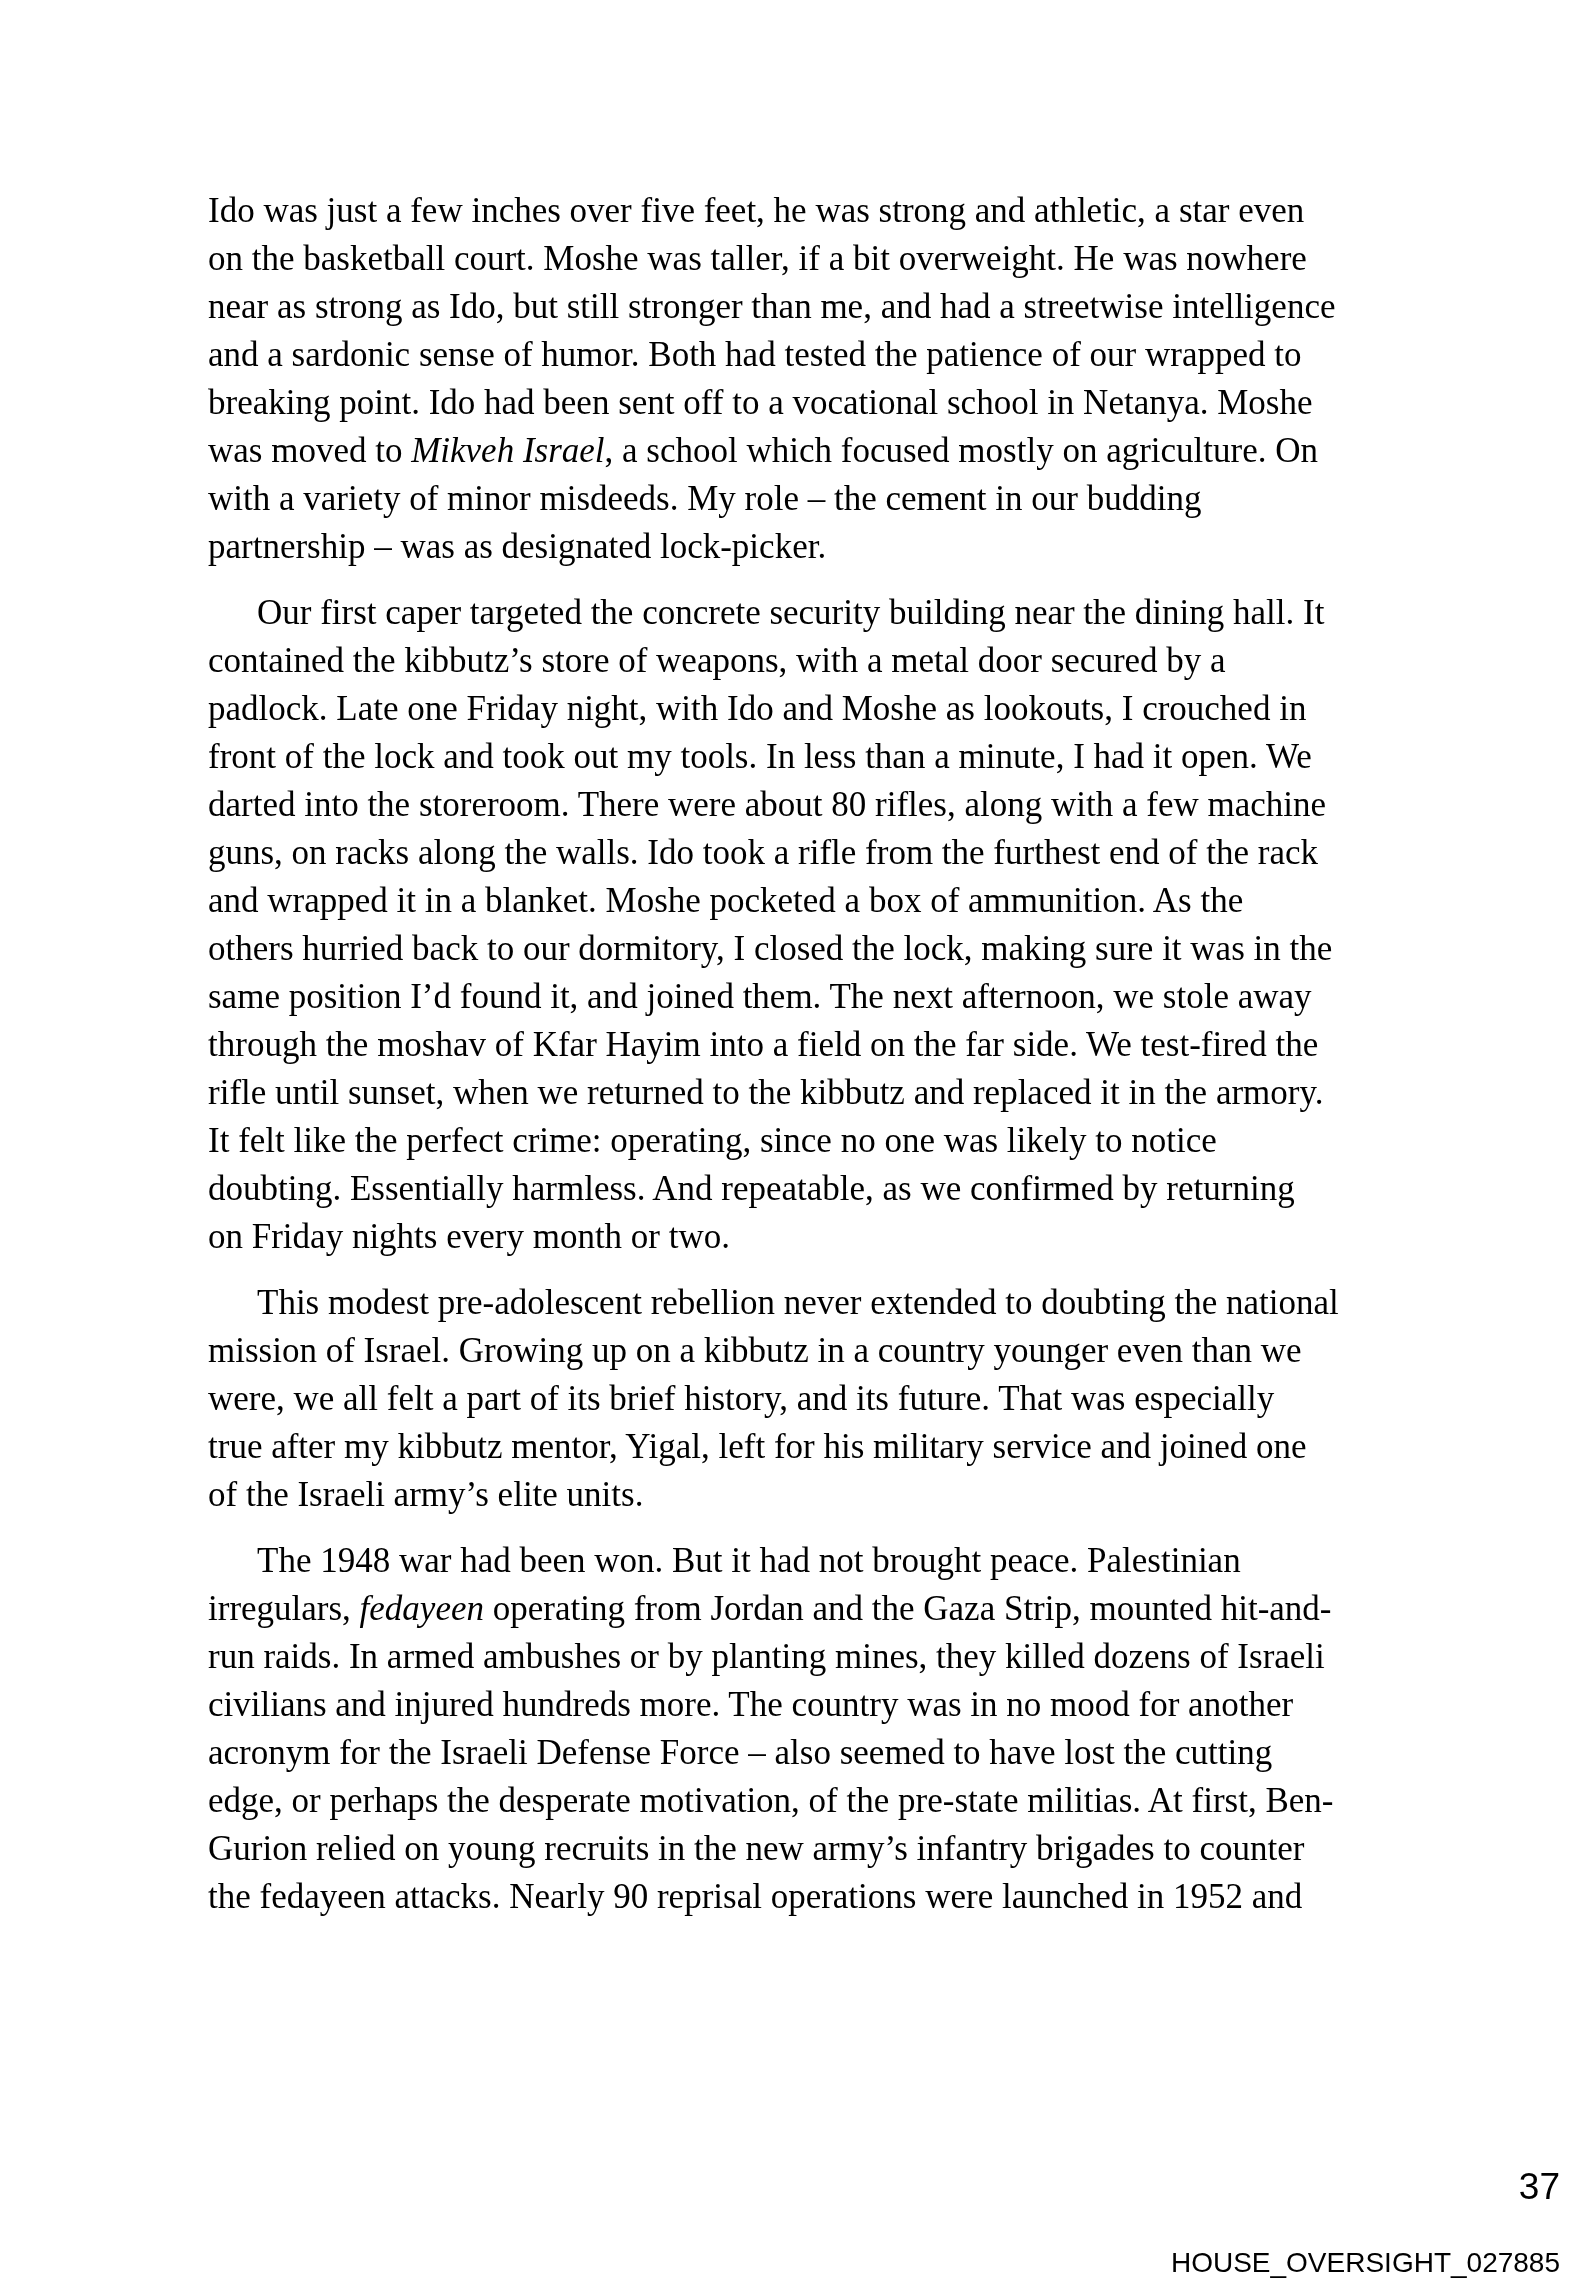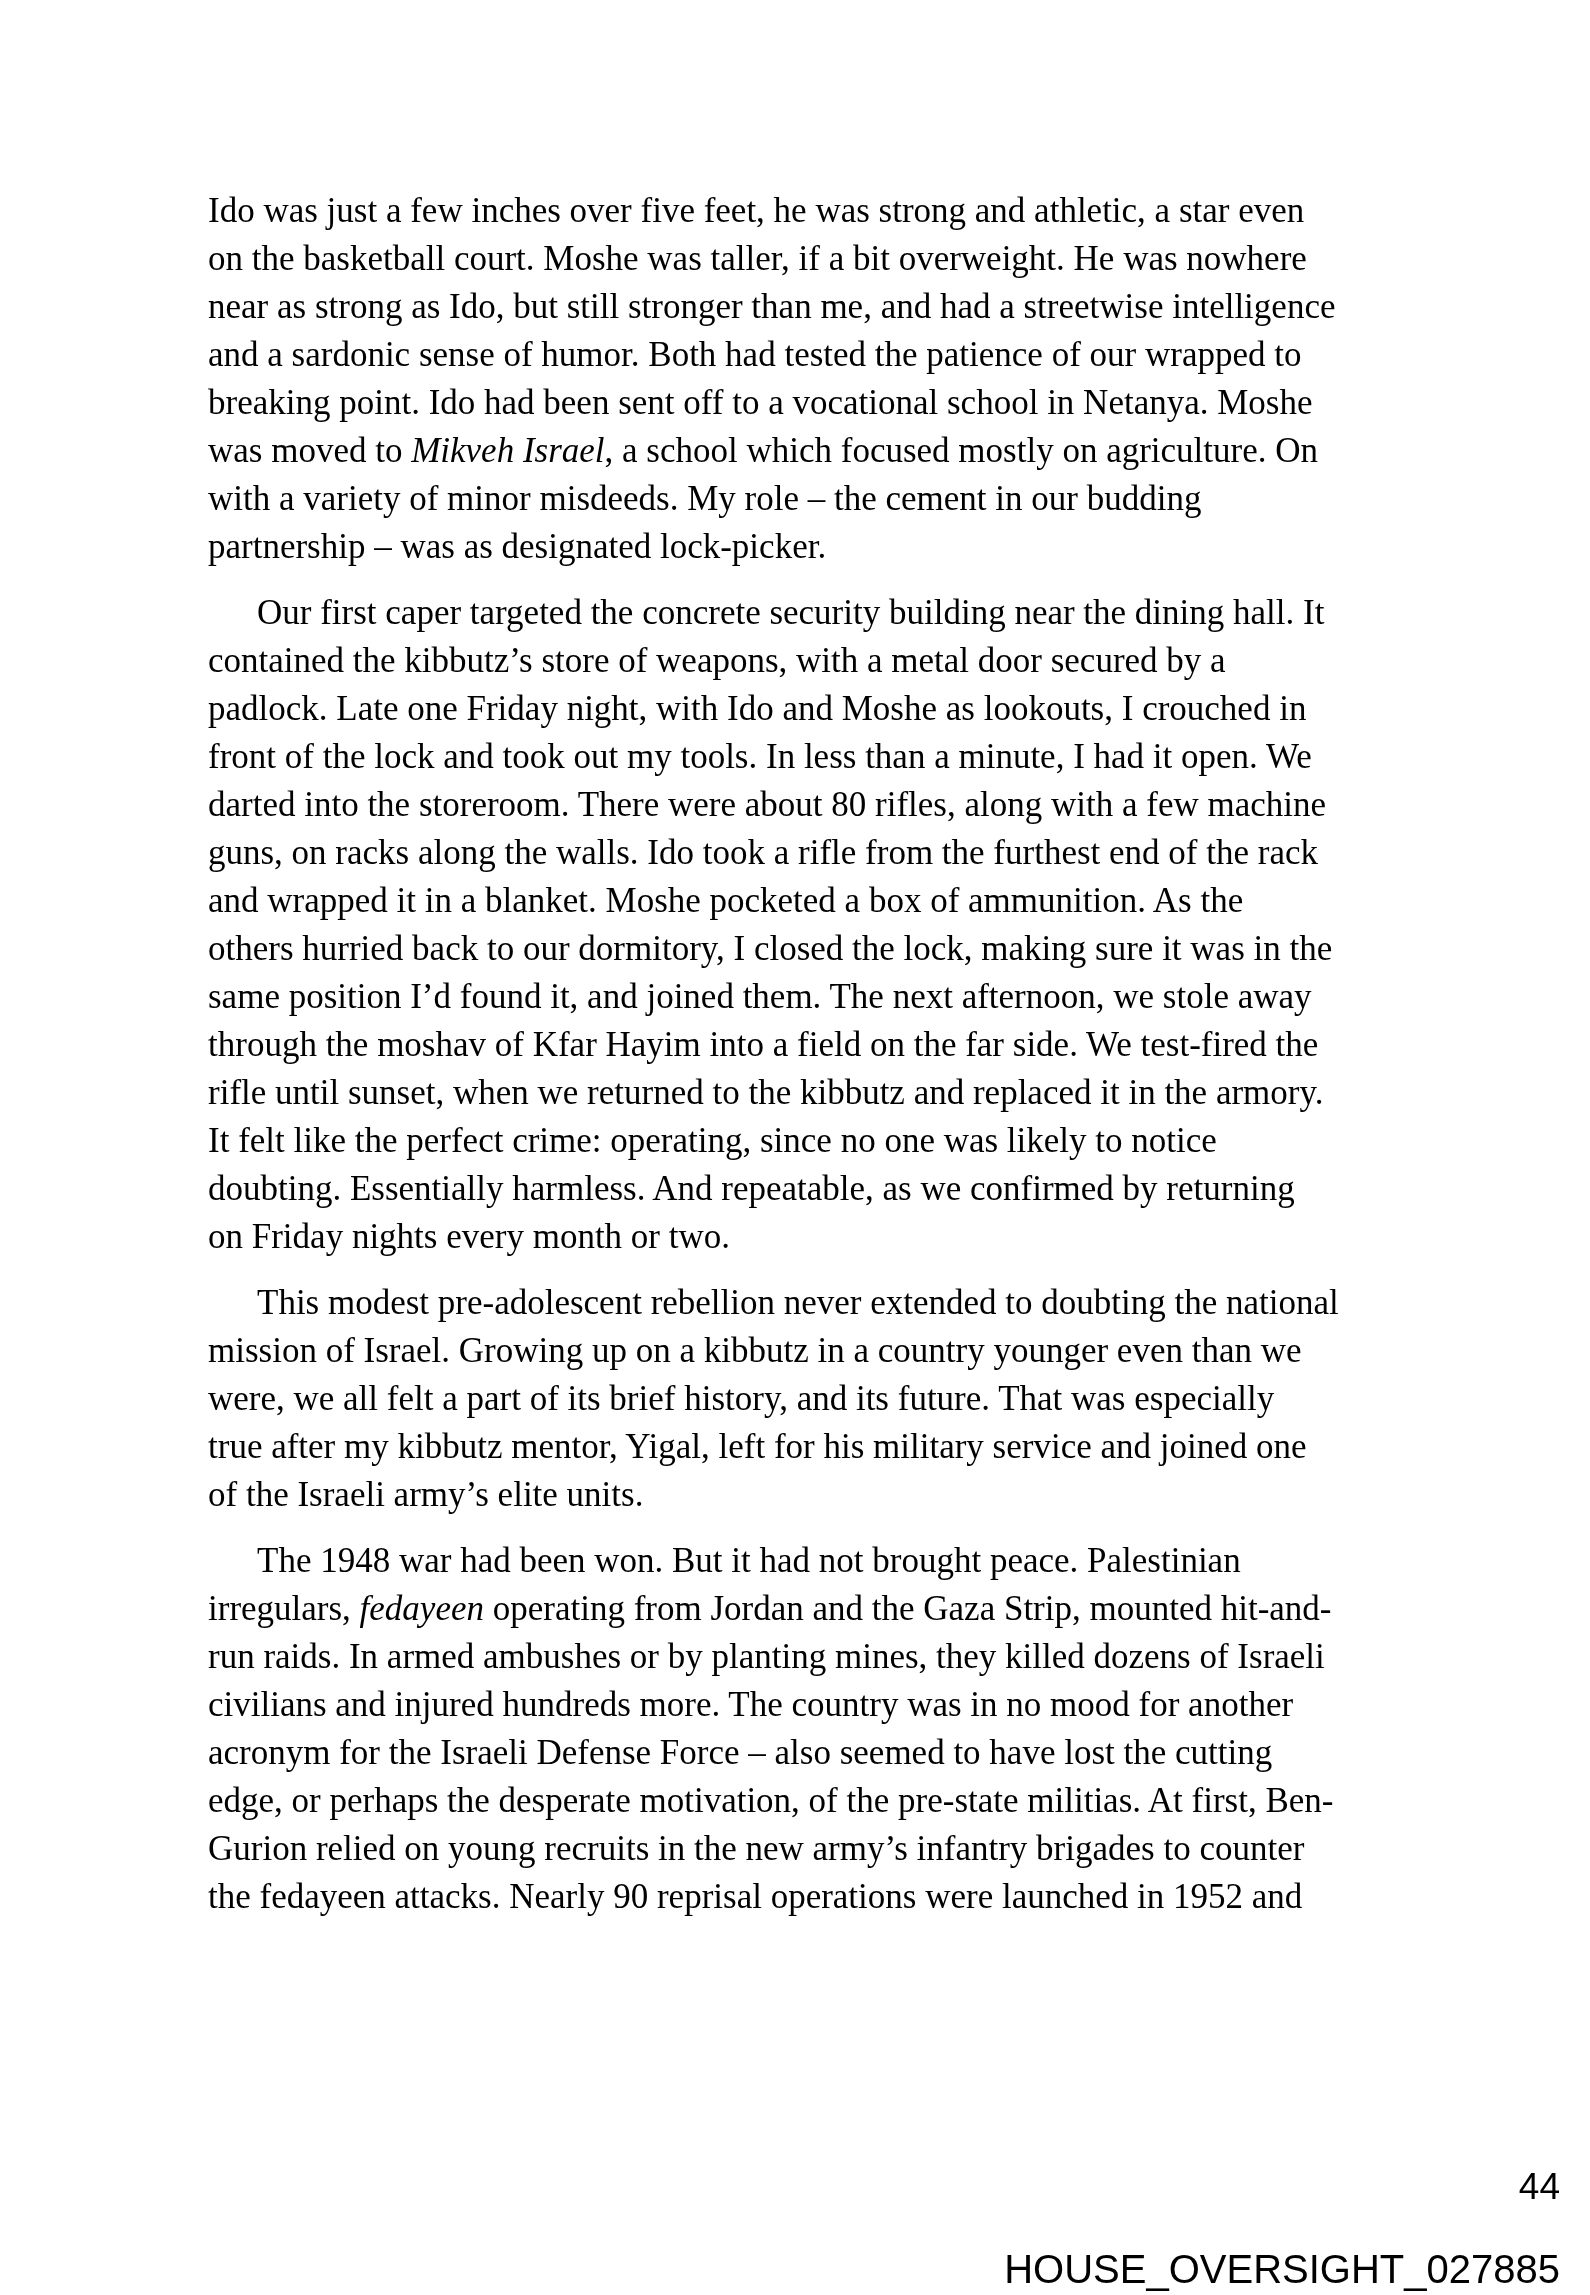--- a/index.html
+++ b/index.html
@@ -42,21 +42,21 @@
     top: 2168px;
     font-family: "Liberation Sans", "DejaVu Sans", sans-serif;
     font-size: 37px;
     line-height: 1;
   }
   .footer-id {
     position: absolute;
     right: 31px;
     top: 2249px;
     font-family: "Liberation Sans", "DejaVu Sans", sans-serif;
-    font-size: 40px;
+    font-size: 28px;
     line-height: 1;
     letter-spacing: 0px;
   }
 </style>
 </head>
 <body>
 
 <div class="page-body" id="doc-body">
     <p class="para">
       <span class="line"><span>Ido was just a few inches over five feet, he was strong and athletic, a star even</span></span>
@@ -96,15 +96,15 @@
       <span class="line"><span>irregulars, </span><em>fedayeen</em><span> operating from Jordan and the Gaza Strip, mounted hit-and-</span></span>
       <span class="line"><span>run raids. In armed ambushes or by planting mines, they killed dozens of Israeli</span></span>
       <span class="line"><span>civilians and injured hundreds more. The country was in no mood for another</span></span>
       <span class="line"><span>acronym for the Israeli Defense Force – also seemed to have lost the cutting</span></span>
       <span class="line"><span>edge, or perhaps the desperate motivation, of the pre-state militias. At first, Ben-</span></span>
       <span class="line"><span>Gurion relied on young recruits in the new army’s infantry brigades to counter</span></span>
       <span class="line"><span>the fedayeen attacks. Nearly 90 reprisal operations were launched in 1952 and</span></span>
     </p>
   </div>
 
-<div class="page-number">44</div>
+<div class="page-number">37</div>
 <div class="footer-id">HOUSE_OVERSIGHT_027885</div>
 
 
 </body></html>

